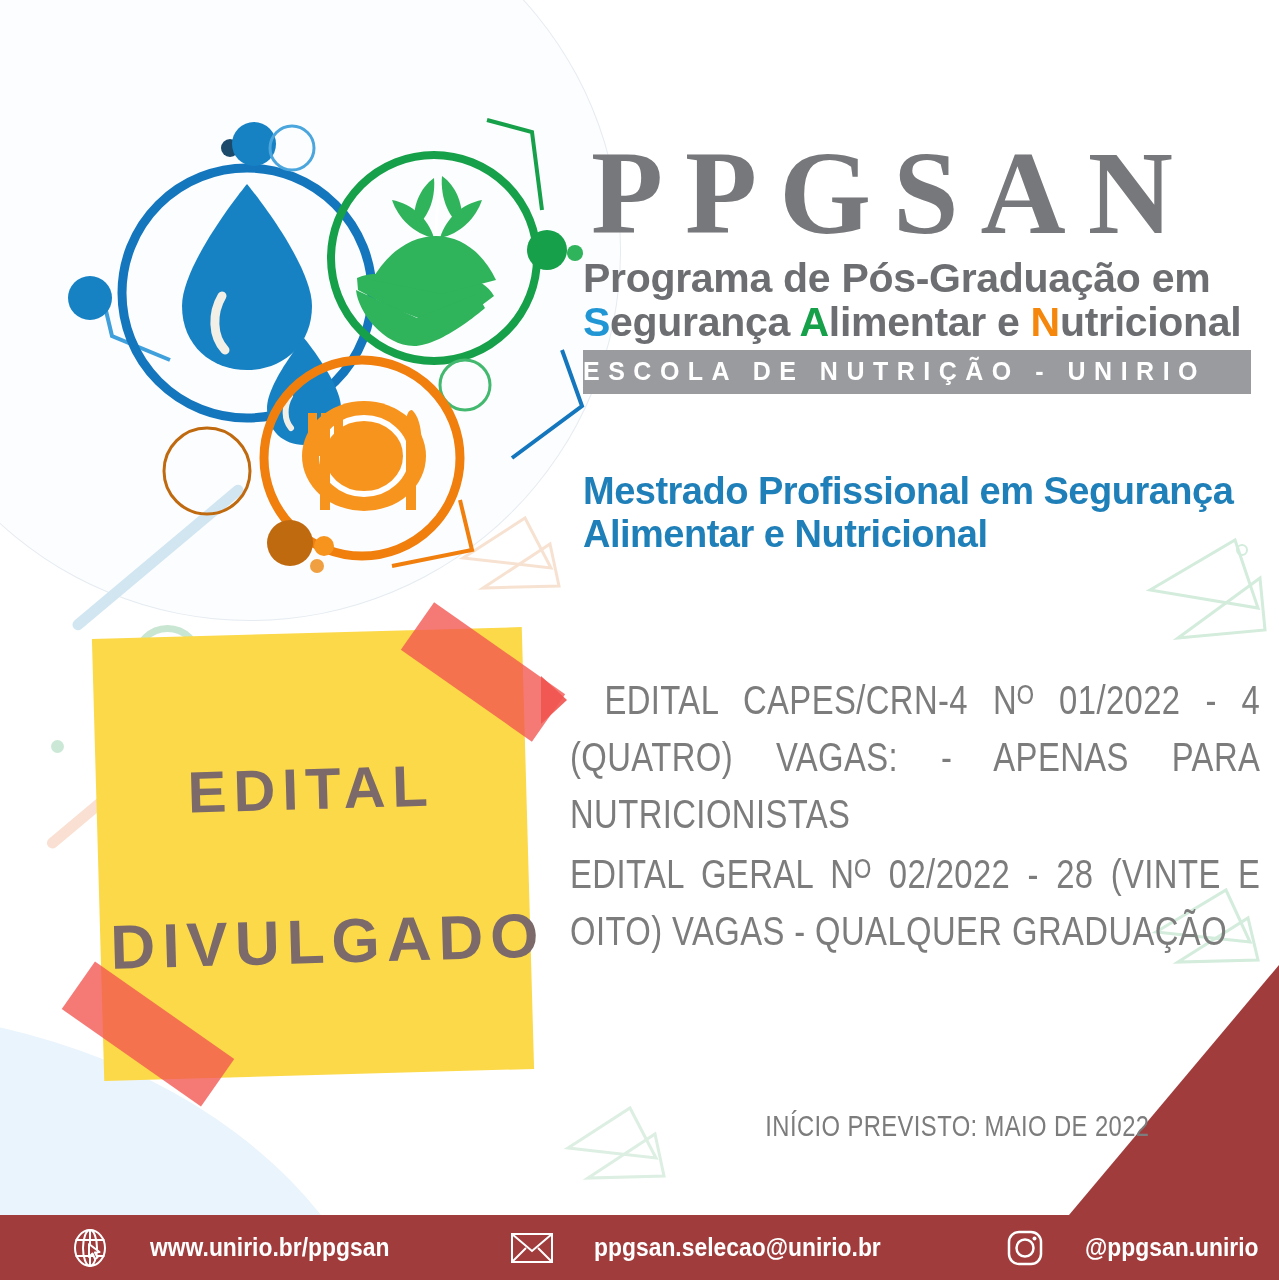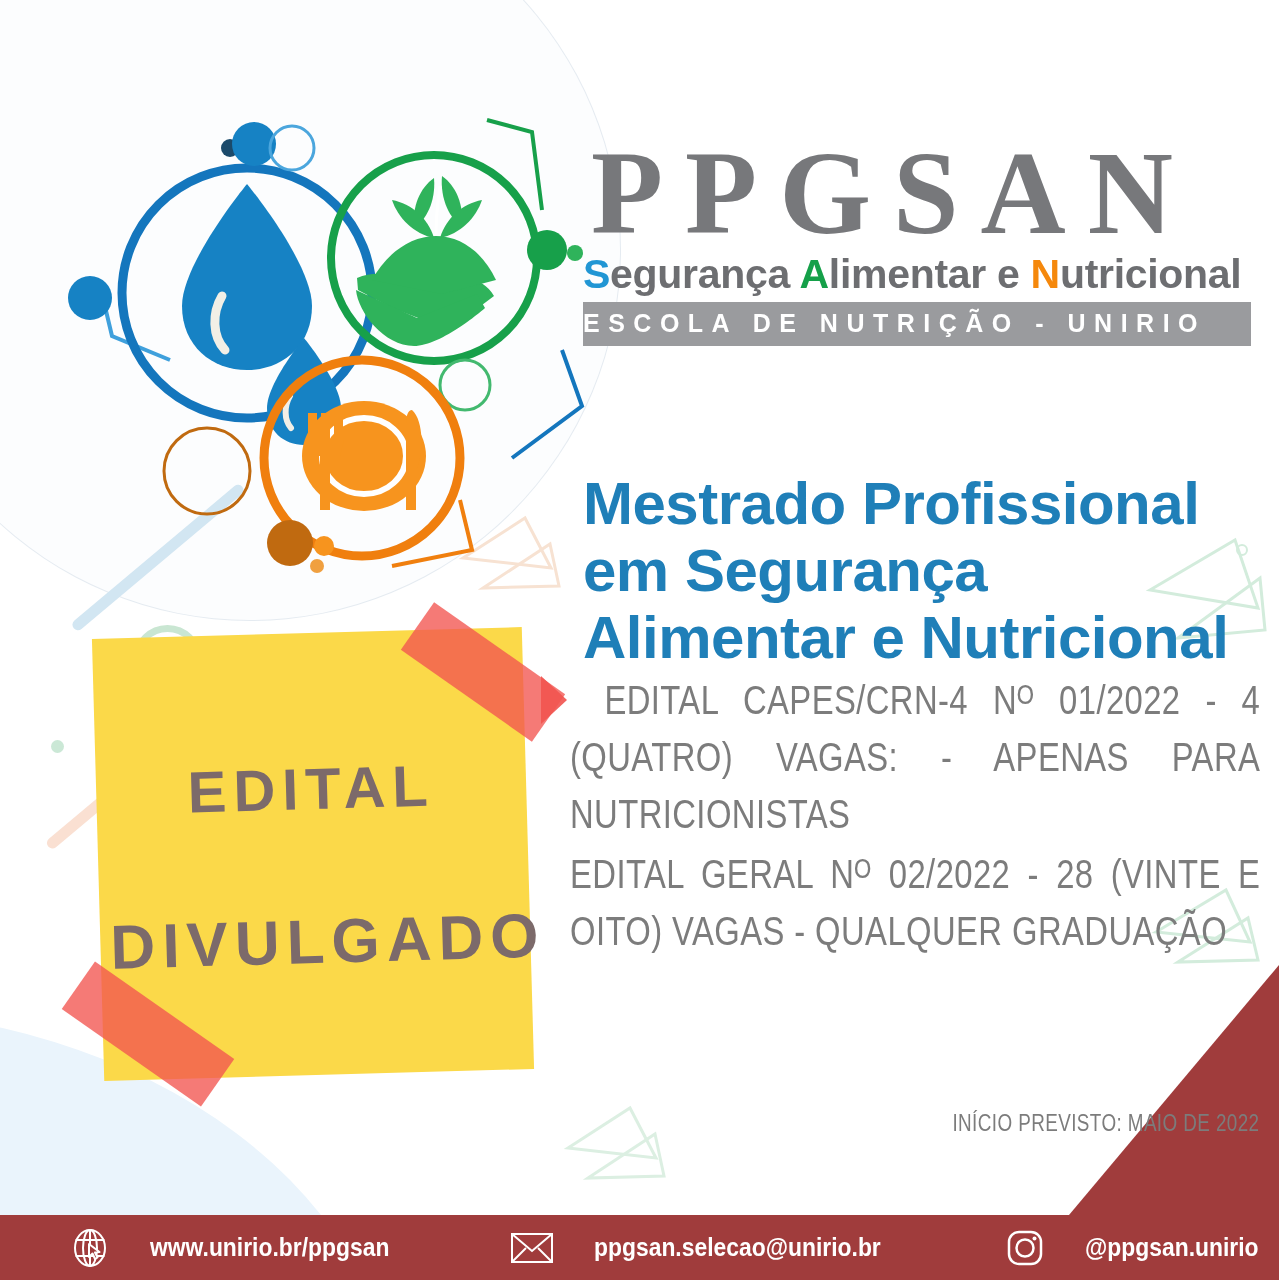--- a/index.html
+++ b/index.html
@@ -99,21 +99,21 @@
     text-align:left;
     padding:7px 0 8px 0;
     width:668px;
     box-sizing:border-box;
   }
   
   .course-title{
     position:absolute;left:583px;top:470px;width:680px;
     font-family:"Liberation Sans", sans-serif;
     font-weight:bold;
-    font-size:60px;
+    font-size:38px;
     line-height:1.12;
     color:#1f7fb8;
     letter-spacing:-.5px;
   }
   
   .body-col{
     position:absolute;left:570px;top:672px;width:690px;
   }
   .para{
     font-family:"Liberation Sans Narrow","Liberation Sans",sans-serif;
@@ -124,24 +124,24 @@
     text-align:justify;
     margin:0 0 4px 0;
     transform:scaleX(.82);
     transform-origin:left top;
     width:122%;
   }
   .para.first{text-indent:42px;}
   .start-line{
     position:absolute;left:570px;top:1110px;width:690px;
     font-family:"Liberation Sans Narrow","Liberation Sans",sans-serif;
-    font-size:23px;
+    font-size:29px;
     color:#7c7c7c;
     letter-spacing:.5px;
-    text-align:right;
+    text-align:center;
   }
   .start-line span{display:inline-block;transform:scaleX(.82);transform-origin:right;}
   .bullet-arrow{
     position:absolute;left:541px;top:676px;width:0;height:0;
     border-top:24px solid transparent;
     border-bottom:24px solid transparent;
     border-left:26px solid #f2635f;
   }
   
   .note-wrap{
@@ -283,20 +283,21 @@
       <circle cx="228" cy="485" r="23" fill="#c06a10"></circle>
       <circle cx="262" cy="488" r="10" fill="#f7941e"></circle>
       <circle cx="255" cy="508" r="7" fill="#f0a040"></circle>
 
       <circle cx="145" cy="413" r="43" fill="none" stroke="#c06a10" stroke-width="3"></circle>
     </svg>
   </div>
 
   <div class="brand">
     <div class="brand-ppgsan">PPGSAN</div>
+    <div class="brand-sub">Programa de Pós-Graduação em</div>
     <div class="brand-sub2"><span class="c-s">S</span><span>egurança </span><span class="c-a">A</span><span>limentar e </span><span class="c-n">N</span><span>utricional</span></div>
     <div class="brand-bar">ESCOLA DE NUTRIÇÃO - UNIRIO</div>
   </div>
 
   <div class="course-title">Mestrado Profissional em Segurança Alimentar e Nutricional</div>
 
   <div class="bullet-arrow"></div>
 
   <div class="body-col">
     <p class="para first">EDITAL CAPES/CRN-4 Nᴼ 01/2022 - 4 (QUATRO) VAGAS: - APENAS PARA NUTRICIONISTAS</p>

